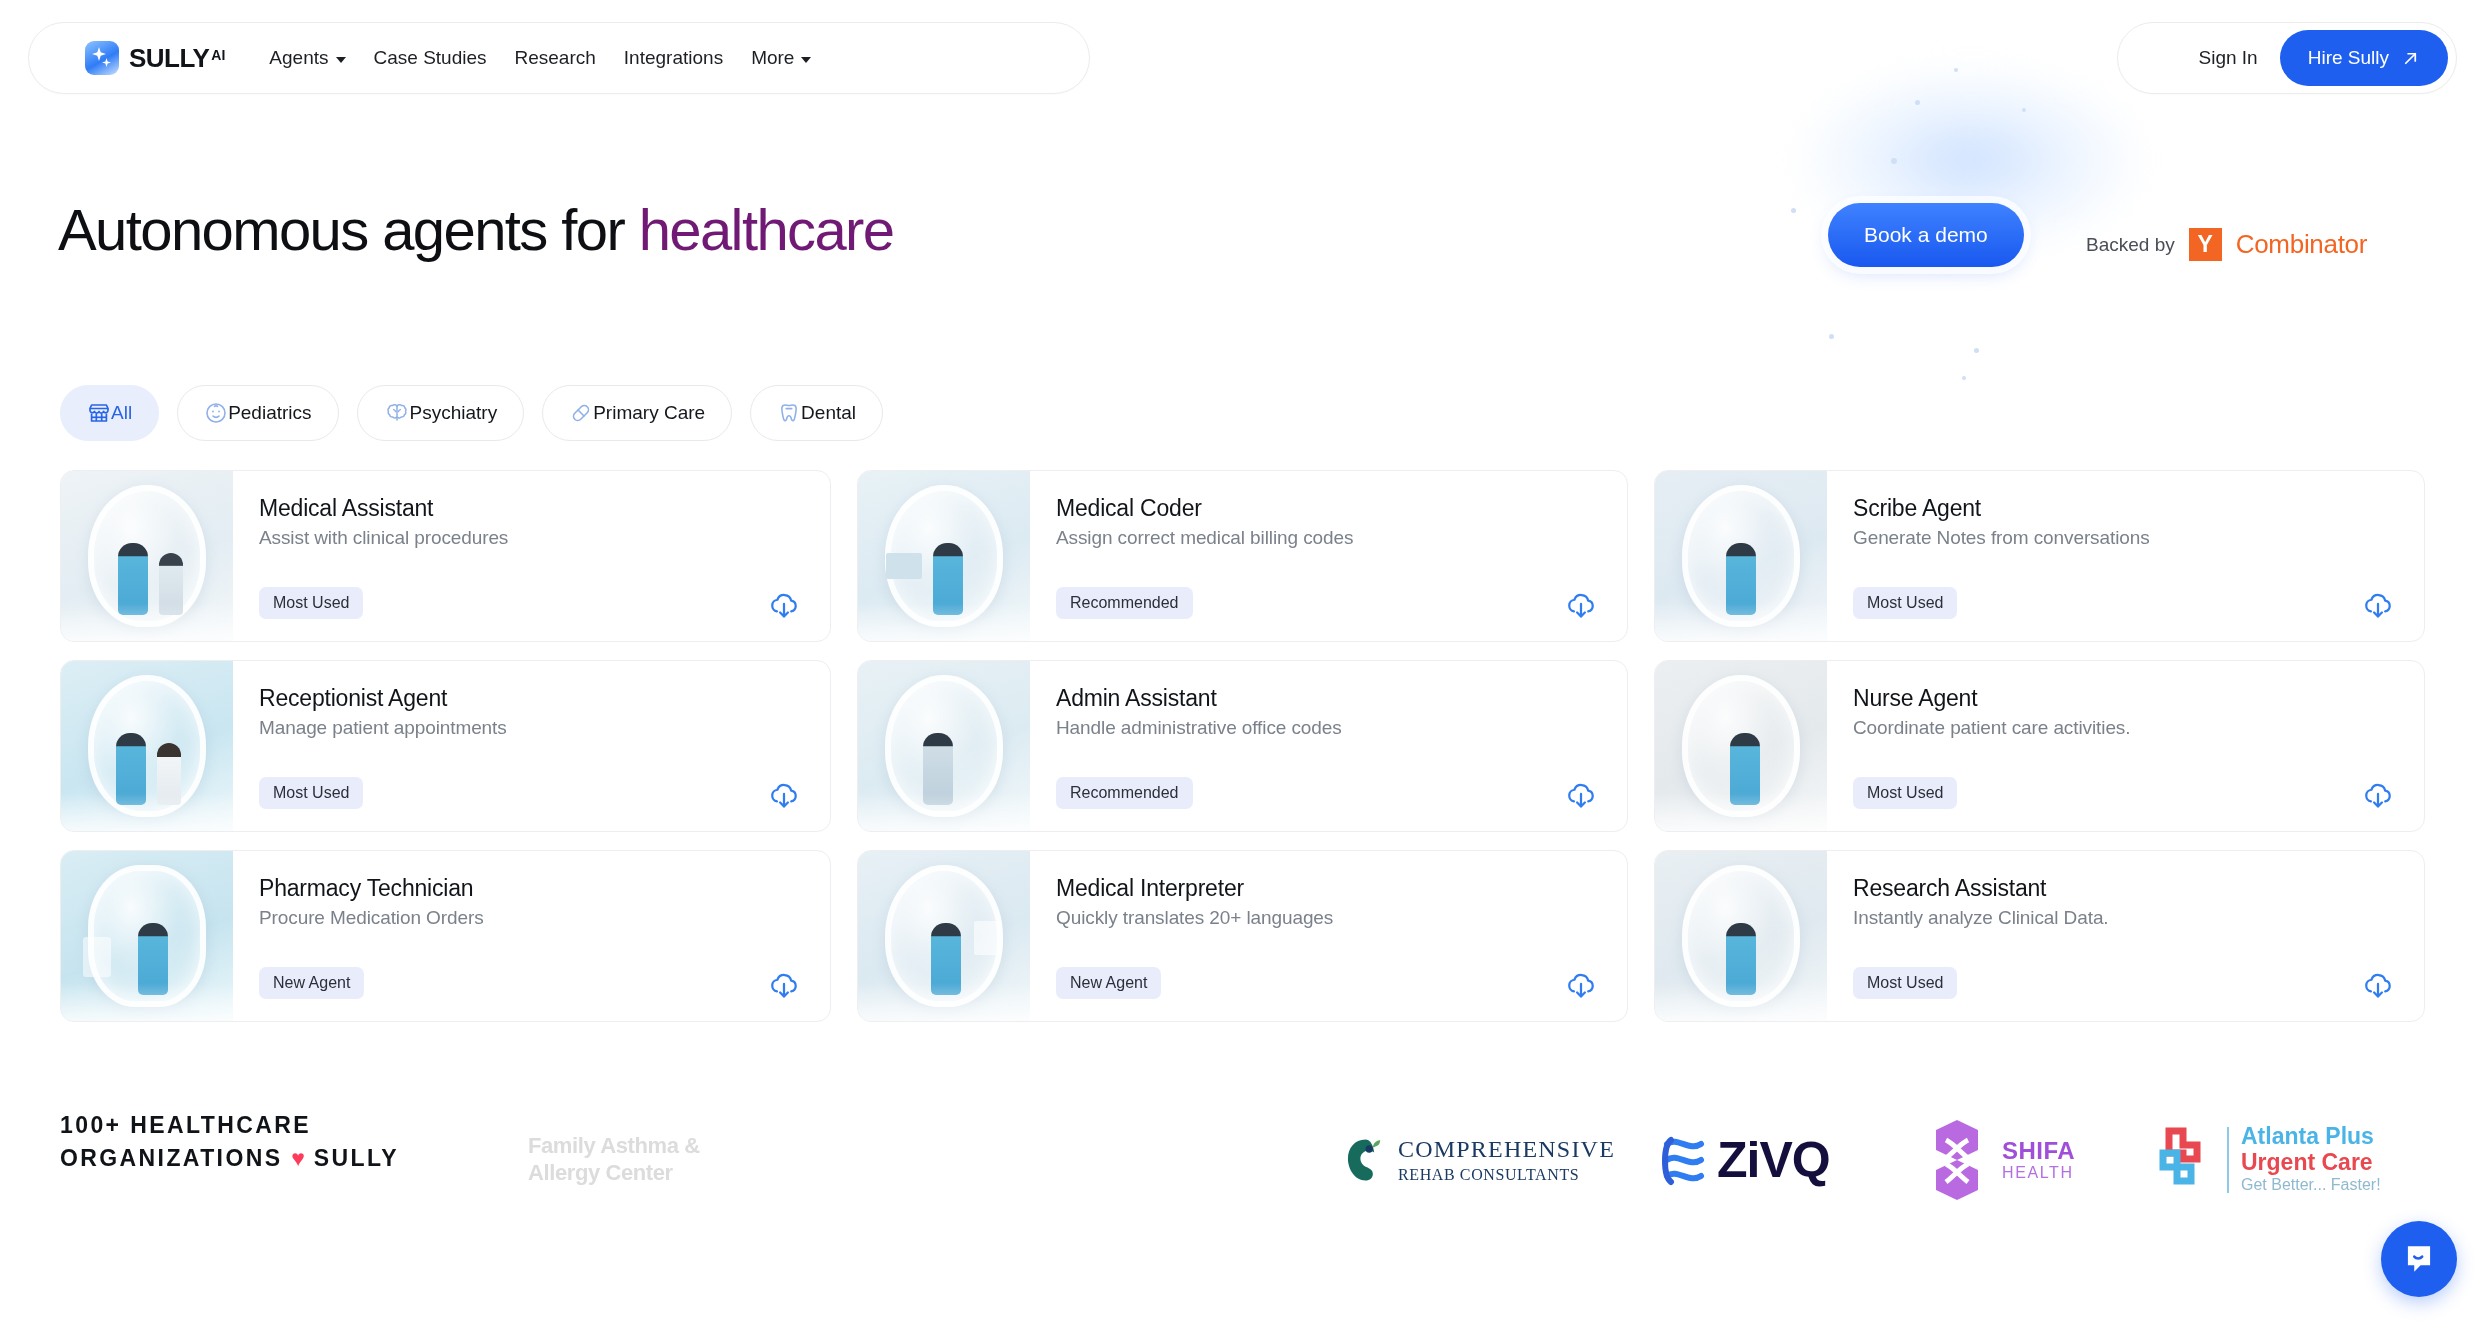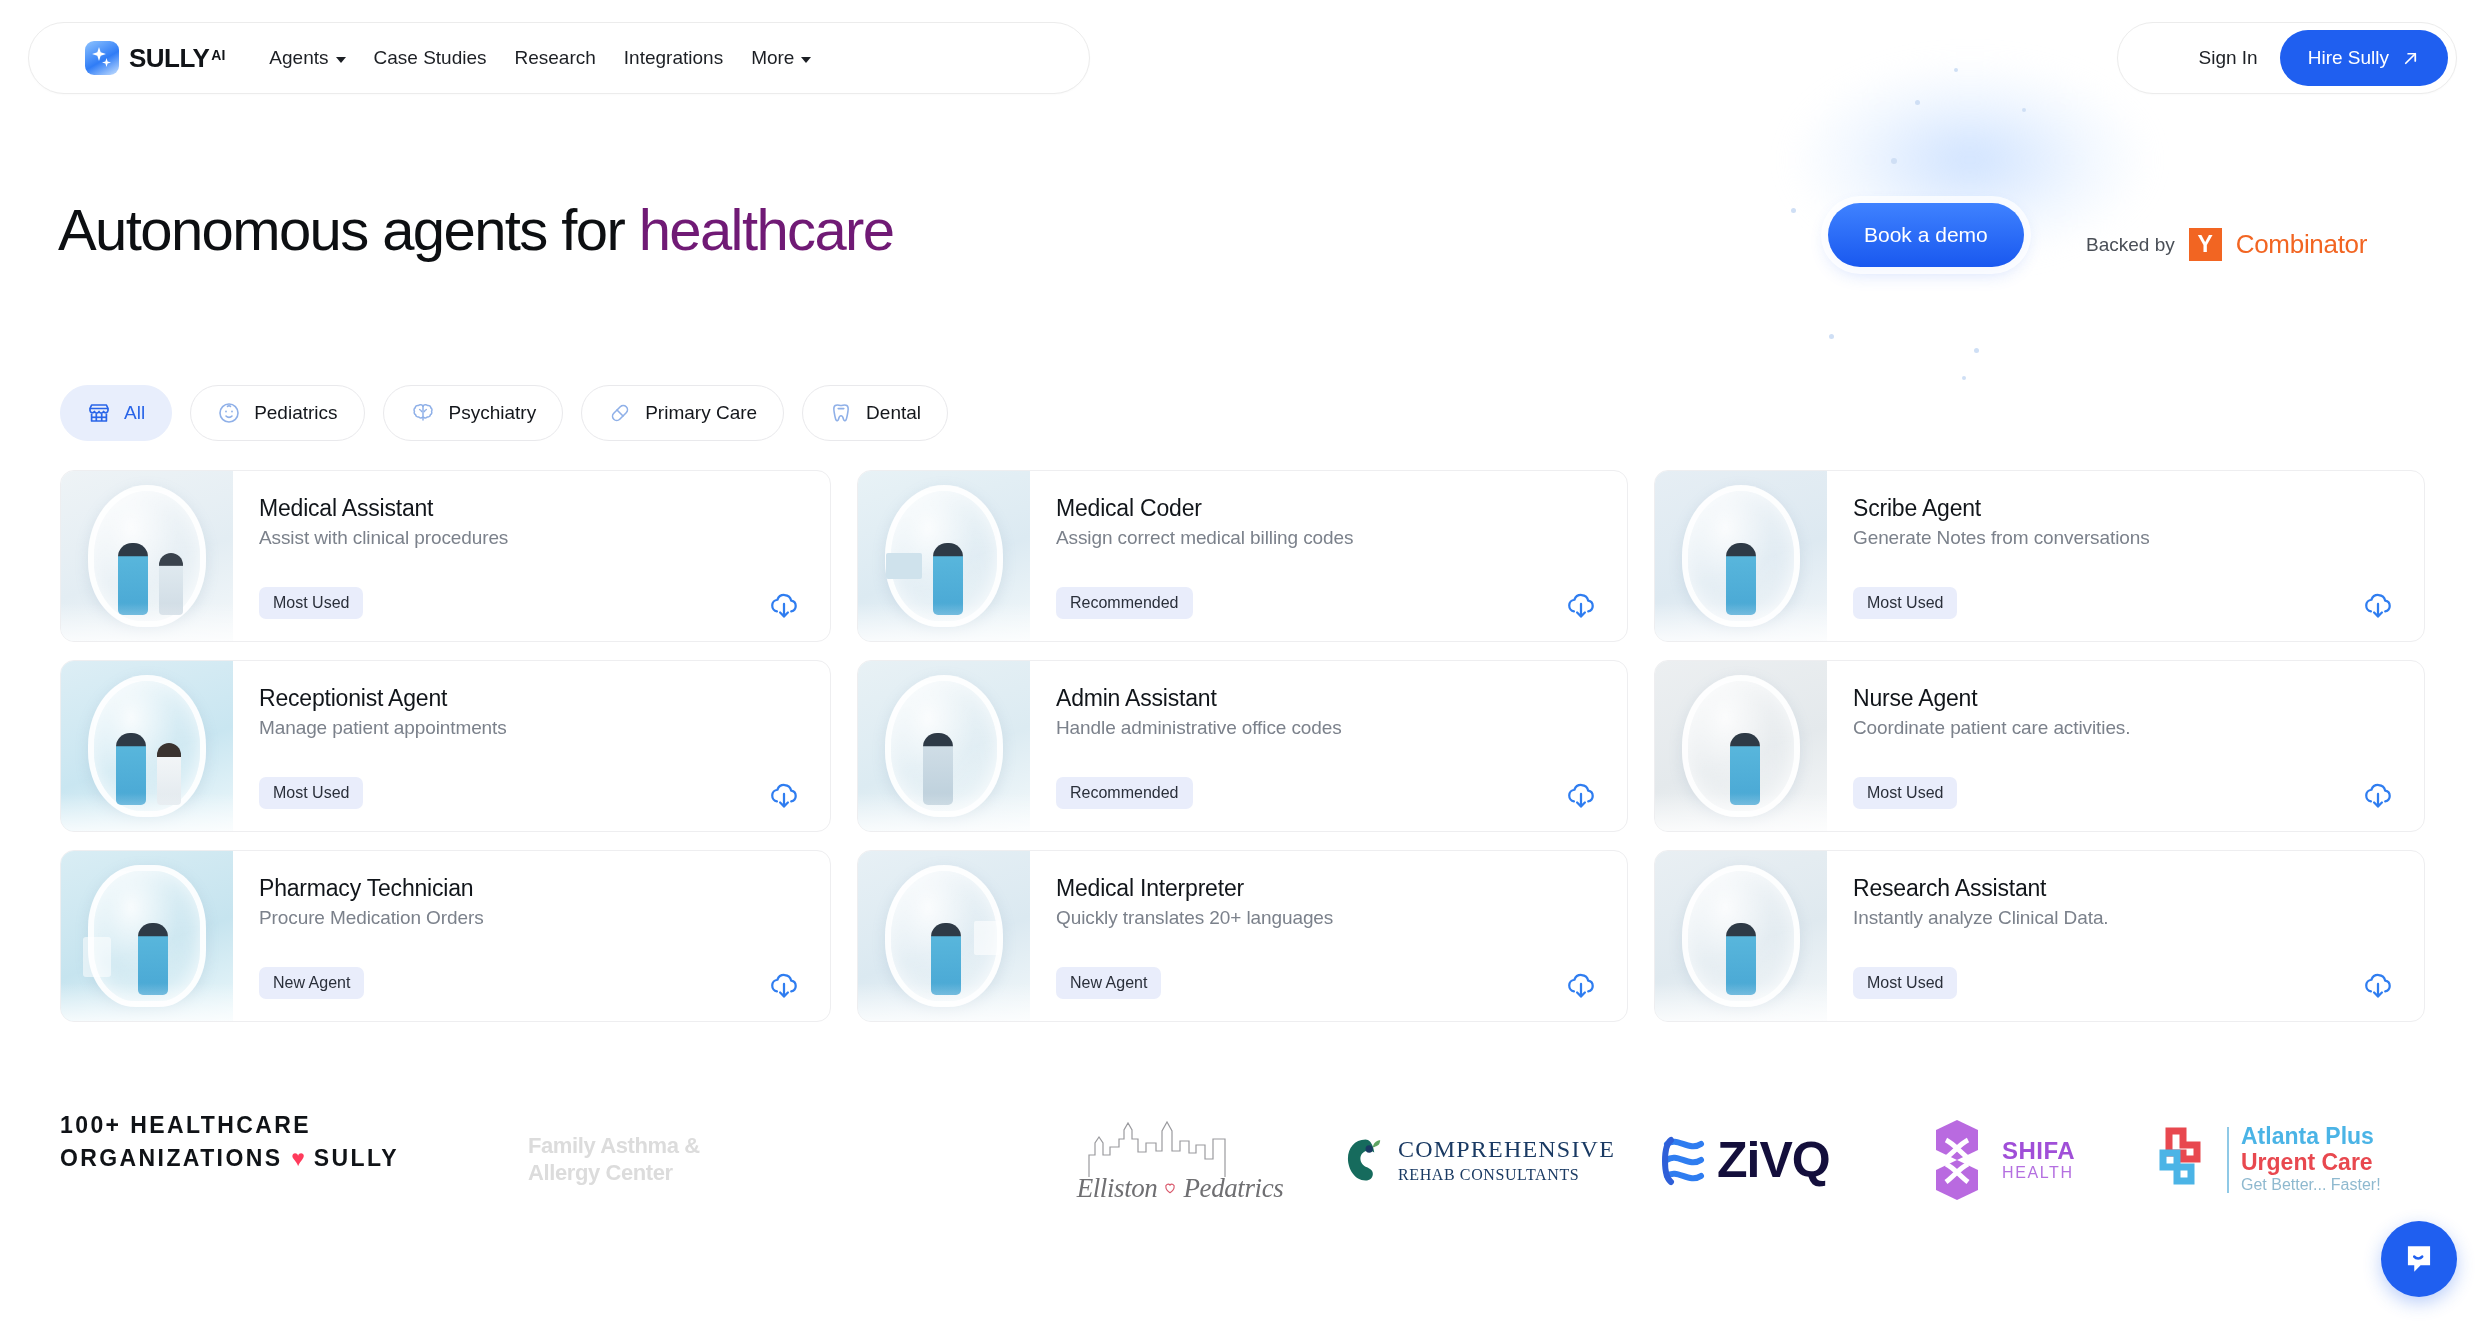--- a/index.html
+++ b/index.html
@@ -103,21 +103,21 @@
     width: 33px; height: 33px; background: #f26522; color: #fff;
     font-size: 23px; font-weight: 700; display: flex;
     align-items: center; justify-content: center; line-height: 1;
   }
   .yc-word { font-size: 26px; color: #f26522; letter-spacing: -0.3px; white-space: nowrap; }
 
   
   .filters { position: absolute; left: 60px; top: 385px; display: flex; gap: 18px; }
   .pill {
     height: 56px; border-radius: 28px; border: 1px solid #e9e9ec;
-    background: #fff; display: flex; align-items: center; gap: 13px;
+    background: #fff; display: flex; align-items: center; 
     padding: 0 26px; font-size: 19px; color: #14171c; cursor: pointer;
     white-space: nowrap;
   }
   .pill.active { background: #e8eefc; border-color: #e8eefc; color: #2864e8; }
   .pill svg { display: block; }
 
   
   .grid {
     position: absolute; left: 60px; top: 470px;
     width: 2365px;
@@ -531,32 +531,20 @@
     </div>
 
     <div class="logo-item l-faac">
       <div>
         <div>Family Asthma &amp;</div>
         <div>Allergy Center</div>
       </div>
     </div>
 
 
-    <div class="logo-item l-elliston">
-      <svg width="190" height="62" viewBox="0 0 190 62" fill="none" stroke="#9a9a9e" stroke-width="1.2">
-        <path d="M4 60V38h6V26l4-6 4 6v12h7V30h9v-8h5v-9l4-7 4 7v9h6v13h8V26h10v8h6V14l5-9 5 9v20h8V24h9v12h7v-8h9v14h8V22h12v38"></path>
-      </svg>
-      <div style="display:flex;align-items:center;gap:6px;margin-top:-6px">
-        <span class="script">Elliston</span>
-        <svg width="14" height="14" viewBox="0 0 24 24" fill="none" stroke="#d9596c" stroke-width="2">
-            <path d="M12 20s-7-4.6-7-9.3A4 4 0 0 1 12 7a4 4 0 0 1 7 3.7C19 15.4 12 20 12 20z"></path>
-          </svg>
-        <span class="script">Pedatrics</span>
-      </div>
-    </div>
 
     <div class="logo-item l-comp">
       <svg width="56" height="64" viewBox="0 0 56 64">
         <path d="M28 4C13 4 4 16 4 30s9 30 24 30c6 0 10-4 10-9s-4-7-8-9c-5-2-9-6-9-12s5-11 11-11c5 0 8 3 8 3S38 4 28 4z" fill="#166b5d"></path>
         <circle cx="33" cy="17" r="5" fill="#1a3a63"></circle>
         <path d="M41 8c3-3 7-3 7-3s0 5-3 7-7 3-7 3 0-4 3-7z" fill="#5ea463"></path>
       </svg>
       <div style="margin-left:12px">
         <div class="cname">COMPREHENSIVE</div>
         <div class="csub">REHAB CONSULTANTS</div>

